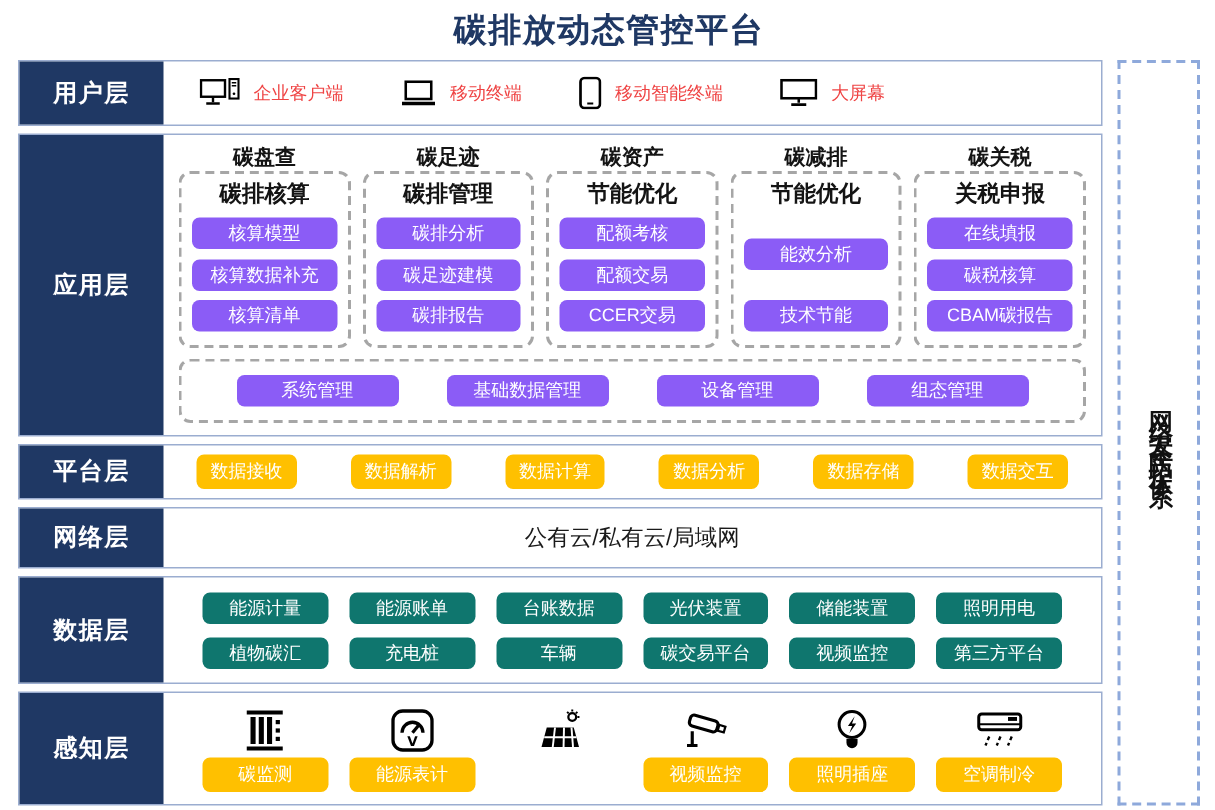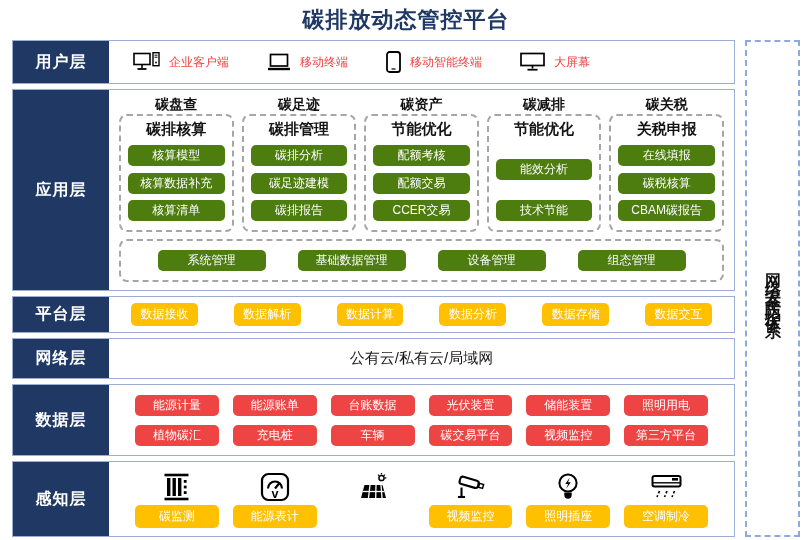--- a/index.html
+++ b/index.html
@@ -24,34 +24,34 @@
   .user-item { display:flex; align-items:center; gap:9px; font-size:12px; color:#ef4444; }
   .user-item svg { display:block; }
 
   
   .app-body { padding:4px 10px 8px 10px; display:flex; flex-direction:column; }
   .app-cols { display:flex; gap:8px; flex:1; }
   .app-col { flex:1; display:flex; flex-direction:column; min-width:0; }
   .app-col-header { font-size:14px; font-weight:bold; text-align:center; color:#141414; height:20px; line-height:20px; }
   .dashed-box { flex:1; border:2px dashed #A6A6A6; border-radius:8px; padding:4px 7px 9px 7px; display:flex; flex-direction:column; justify-content:space-between; }
   .box-title { font-weight:bold; font-size:15px; text-align:center; color:#141414; }
-  .pill { background:#4d7c0f; color:#fff; font-size:12px; border-radius:5px; text-align:center; padding:4px 1px; line-height:13px; white-space:nowrap; overflow:hidden; }
+  .pill { background:#8b5cf6; color:#fff; font-size:12px; border-radius:5px; text-align:center; padding:4px 1px; line-height:13px; white-space:nowrap; overflow:hidden; }
   .common-box { margin-top:7px; height:43px; border:2px dashed #A6A6A6; border-radius:8px; display:flex; align-items:center; justify-content:center; gap:32px; }
   .common-box .pill { width:108px; flex:0 0 auto; }
 
   
   .platform-body { display:flex; align-items:center; justify-content:space-between; padding:0 22px;gap:36px; }
   .ybtn { background:#FFC000; color:#fff; border-radius:5px; font-size:12px; width:94px; text-align:center; padding:5px 0; line-height:13px; white-space:nowrap; }
 
   
   .network-body { display:flex; align-items:center; justify-content:center; font-size:15px; color:#1a1a1a; }
 
   
   .data-body { padding:10px 26px; display:grid; grid-template-columns:repeat(6,1fr); gap:9px 14px; align-content:center; }
-  .data-btn { background:#ef4444; color:#fff; border-radius:5px; font-size:12px; text-align:center; padding:4px 0; line-height:13px; white-space:nowrap; }
+  .data-btn { background:#0f766e; color:#fff; border-radius:5px; font-size:12px; text-align:center; padding:4px 0; line-height:13px; white-space:nowrap; }
 
   
   .perc-body { padding:6px 26px 9px 26px; display:grid; grid-template-columns:repeat(6,1fr); column-gap:14px; }
   .perc-item { display:flex; flex-direction:column; align-items:center; justify-content:space-between; }
   .perc-icon { height:37px; display:flex; align-items:center; justify-content:center; }
   .perc-item .ybtn { width:100%; }
 
   
   .security-box { flex:1; border:2px dashed #8EA9DB; display:flex; align-items:center; justify-content:center; }
   .security-text { writing-mode:vertical-rl; font-weight:bold; font-size:16px; color:#111; letter-spacing:7px; }

